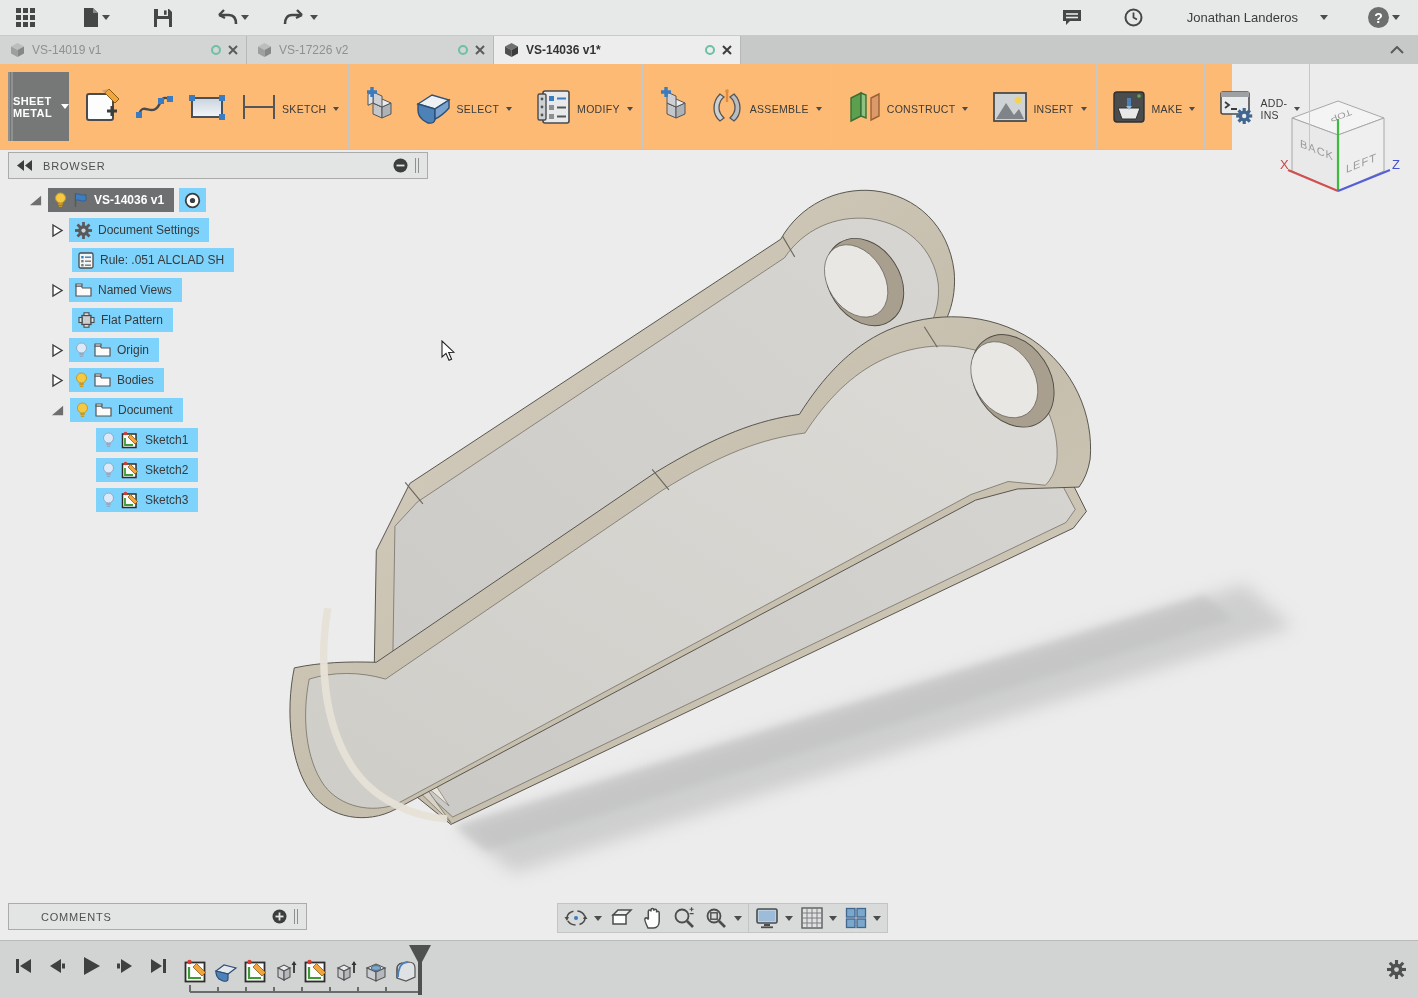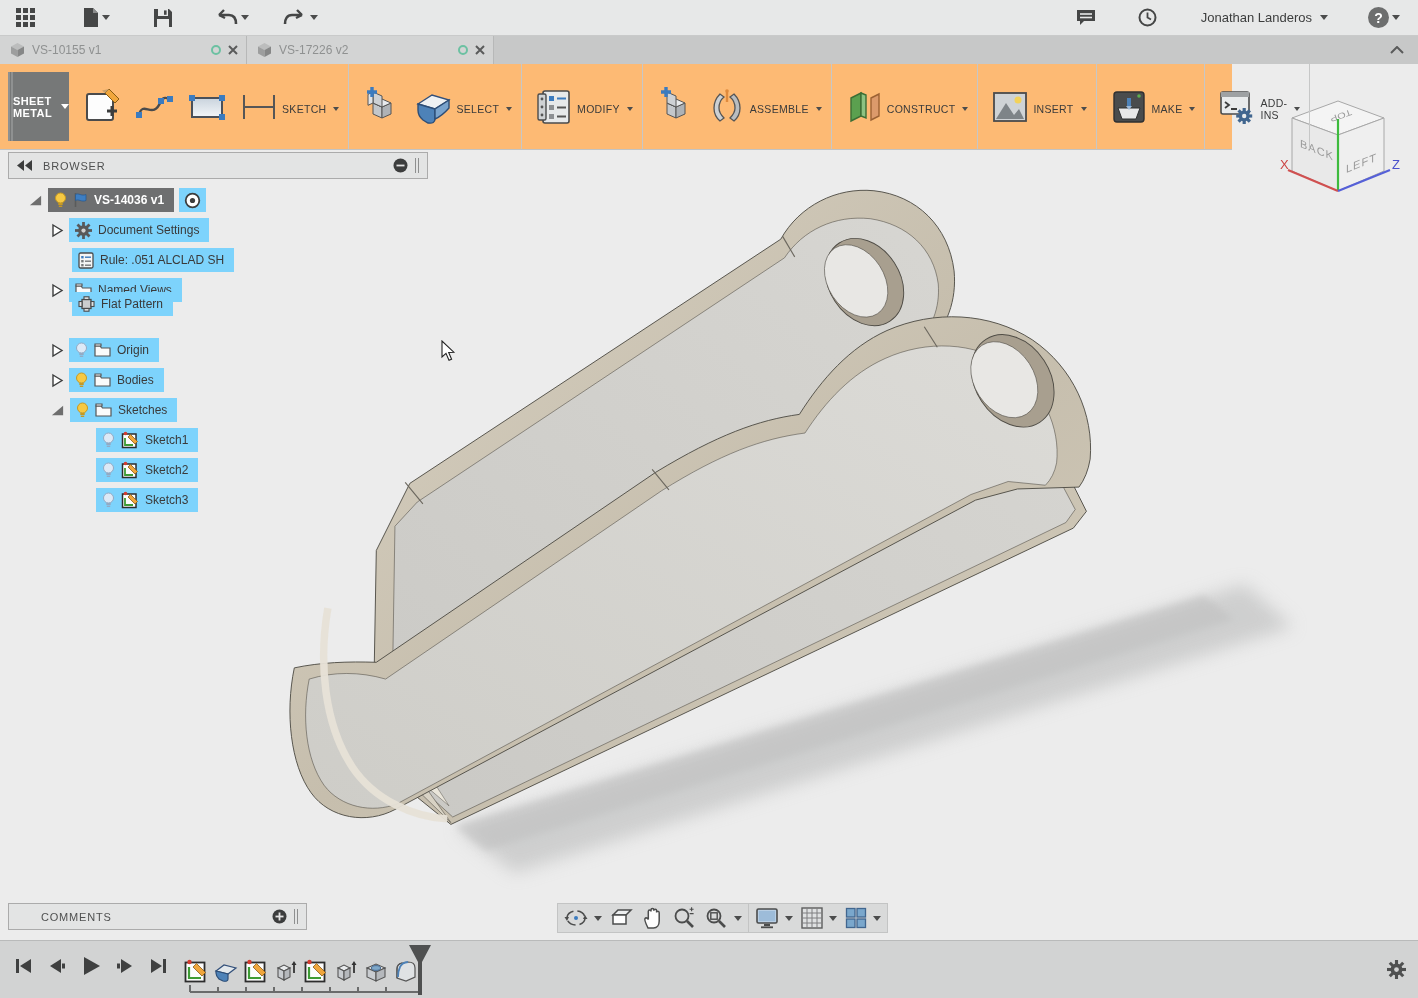--- a/index.html
+++ b/index.html
@@ -9,21 +9,21 @@
   .abs{position:absolute}
 
   
   .topbar{left:0;top:0;width:1418px;height:36px;background:#e7e8e8;border-bottom:1px solid #c9caca;
           display:flex;align-items:center}
   .tb-left{display:flex;align-items:center;gap:6px;padding-left:12px}
   .tb-right{margin-left:auto;display:flex;align-items:center;gap:10px;padding-right:14px}
   .tbtn{display:flex;align-items:center;justify-content:center;height:28px;padding:0 4px;cursor:default}
   .caret{width:0;height:0;border-left:4px solid transparent;border-right:4px solid transparent;
          border-top:5px solid #4b4c4c;display:inline-block;margin-left:3px}
-  .username{font-size:13px;color:#3c3d3d;display:flex;align-items:center;gap:5px}
+  .username{font-size:13px;color:#3c3d3d;display:flex;align-items:center;gap:19px}
 
   
   .tabbar{left:0;top:36px;width:1418px;height:28px;background:#c7c8c8;display:flex}
   .tab{width:247px;height:28px;display:flex;align-items:center;gap:7px;padding:0 8px 0 10px;
        background:#d3d4d4;border-right:1px solid #b7b8b8;font-size:12px;color:#8f9191}
   .tab.active{background:#ededee;color:#333;font-weight:bold}
   .tab-label{flex:1;white-space:nowrap;overflow:hidden}
   .ring{width:10px;height:10px;border:2px solid #6cc1a2;border-radius:50%;flex:0 0 auto}
   .tab-collapse{margin-left:auto;padding-right:14px;display:flex;align-items:center}
 
@@ -231,36 +231,48 @@
   </div>
 </div>
 
 <div class="abs tabbar">
   <div class="tab">
     <svg width="15" height="16" viewBox="0 0 15 16">
       <polygon points="7.5,1 14,4.5 7.5,8 1,4.5" fill="#bcbdbd"></polygon>
         <polygon points="1,4.5 7.5,8 7.5,15 1,11.5" fill="#9d9e9e"></polygon>
       <polygon points="14,4.5 7.5,8 7.5,15 14,11.5" fill="#868787"></polygon>
     </svg>
-    <span class="tab-label">VS-10155 v1</span>
+    <span class="tab-label">VS-14019 v1</span>
     <span class="ring"></span>
     <svg width="10" height="10" viewBox="0 0 10 10">
       <path d="M1,1 L9,9 M9,1 L1,9" stroke="#5a5b5b" stroke-width="2"></path>
     </svg>
   </div>
   <div class="tab">
     <svg width="15" height="16" viewBox="0 0 15 16">
       <polygon points="7.5,1 14,4.5 7.5,8 1,4.5" fill="#bcbdbd"></polygon>
         <polygon points="1,4.5 7.5,8 7.5,15 1,11.5" fill="#9d9e9e"></polygon>
       <polygon points="14,4.5 7.5,8 7.5,15 14,11.5" fill="#868787"></polygon>
     </svg>
     <span class="tab-label">VS-17226 v2</span>
     <span class="ring"></span>
     <svg width="10" height="10" viewBox="0 0 10 10">
       <path d="M1,1 L9,9 M9,1 L1,9" stroke="#5a5b5b" stroke-width="2"></path>
+    </svg>
+  </div>
+  <div class="tab active">
+    <svg width="15" height="16" viewBox="0 0 15 16">
+      <polygon points="7.5,1 14,4.5 7.5,8 1,4.5" fill="#6f7070"></polygon>
+        <polygon points="1,4.5 7.5,8 7.5,15 1,11.5" fill="#4f5050"></polygon>
+      <polygon points="14,4.5 7.5,8 7.5,15 14,11.5" fill="#3b3c3c"></polygon>
+    </svg>
+    <span class="tab-label">VS-14036 v1*</span>
+    <span class="ring"></span>
+    <svg width="10" height="10" viewBox="0 0 10 10">
+      <path d="M1,1 L9,9 M9,1 L1,9" stroke="#3c3d3d" stroke-width="2"></path>
     </svg>
   </div>
   <div class="tab-collapse">
     <svg width="14" height="8" viewBox="0 0 14 8">
       <path d="M1,7 L7,1 L13,7" fill="none" stroke="#5a5b5b" stroke-width="2"></path>
     </svg>
   </div>
 </div>
 
 <div class="abs ribbon">
@@ -571,21 +583,21 @@
   <span class="chip">
     <svg width="17" height="14" viewBox="0 0 17 14">
       <path d="M1,3 h5 l1.5,2 h8.5 v8 h-15 z" fill="#fbfbfb" stroke="#55565 7" stroke-width="1.2"></path>
       <path d="M1,3 h5 l1.5,2 h8.5 v8 h-15 z" fill="#fbfbfb" stroke="#555657" stroke-width="1.2"></path>
       <path d="M1,1 h6 v2 h-6 z" fill="#fbfbfb" stroke="#555657" stroke-width="1.2"></path>
     </svg>
     <span>Named Views</span>
   </span>
 </div>
 
-<div class="trow" style="left:72px;top:292px">
+<div class="trow" style="left:72px;top:308px">
   <span class="chip">
     <svg width="17" height="16" viewBox="0 0 17 16">
       <rect x="4" y="3.5" width="9" height="9" fill="#cbcdce" stroke="#4a4b4c" stroke-width="1.3"></rect>
       <rect x="6" y="0.8" width="5" height="2.7" fill="#e2e3e4" stroke="#4a4b4c" stroke-width="1.1"></rect>
       <rect x="6" y="12.5" width="5" height="2.7" fill="#e2e3e4" stroke="#4a4b4c" stroke-width="1.1"></rect>
       <rect x="1" y="5.5" width="3" height="5" fill="#e2e3e4" stroke="#4a4b4c" stroke-width="1.1"></rect>
       <rect x="13" y="5.5" width="3" height="5" fill="#e2e3e4" stroke="#4a4b4c" stroke-width="1.1"></rect>
     </svg>
     <span>Flat Pattern</span>
   </span>
@@ -634,21 +646,21 @@
   <span class="chip">
     <svg width="13" height="17" viewBox="0 0 13 17">
       <circle cx="6.5" cy="6" r="5" fill="#f6c943" stroke="#c79a22"></circle>
         <rect x="4.3" y="11" width="4.4" height="2" fill="#c79a22"></rect>
       <rect x="4.8" y="13.6" width="3.4" height="1.4" fill="#c79a22"></rect>
     </svg>
     <svg width="17" height="14" viewBox="0 0 17 14">
       <path d="M1,3 h5 l1.5,2 h8.5 v8 h-15 z" fill="#fbfbfb" stroke="#555657" stroke-width="1.2"></path>
       <path d="M1,1 h6 v2 h-6 z" fill="#fbfbfb" stroke="#555657" stroke-width="1.2"></path>
     </svg>
-    <span>Sketches</span>
+    <span>Document</span>
   </span>
 </div>
 
 <div class="trow" style="left:96px;top:428px">
   <span class="chip">
     <svg width="13" height="17" viewBox="0 0 13 17">
       <circle cx="6.5" cy="6" r="5" fill="#dde9f6" stroke="#93aac4"></circle>
         <rect x="4.3" y="11" width="4.4" height="2" fill="#93aac4"></rect>
       <rect x="4.8" y="13.6" width="3.4" height="1.4" fill="#93aac4"></rect>
     </svg>

